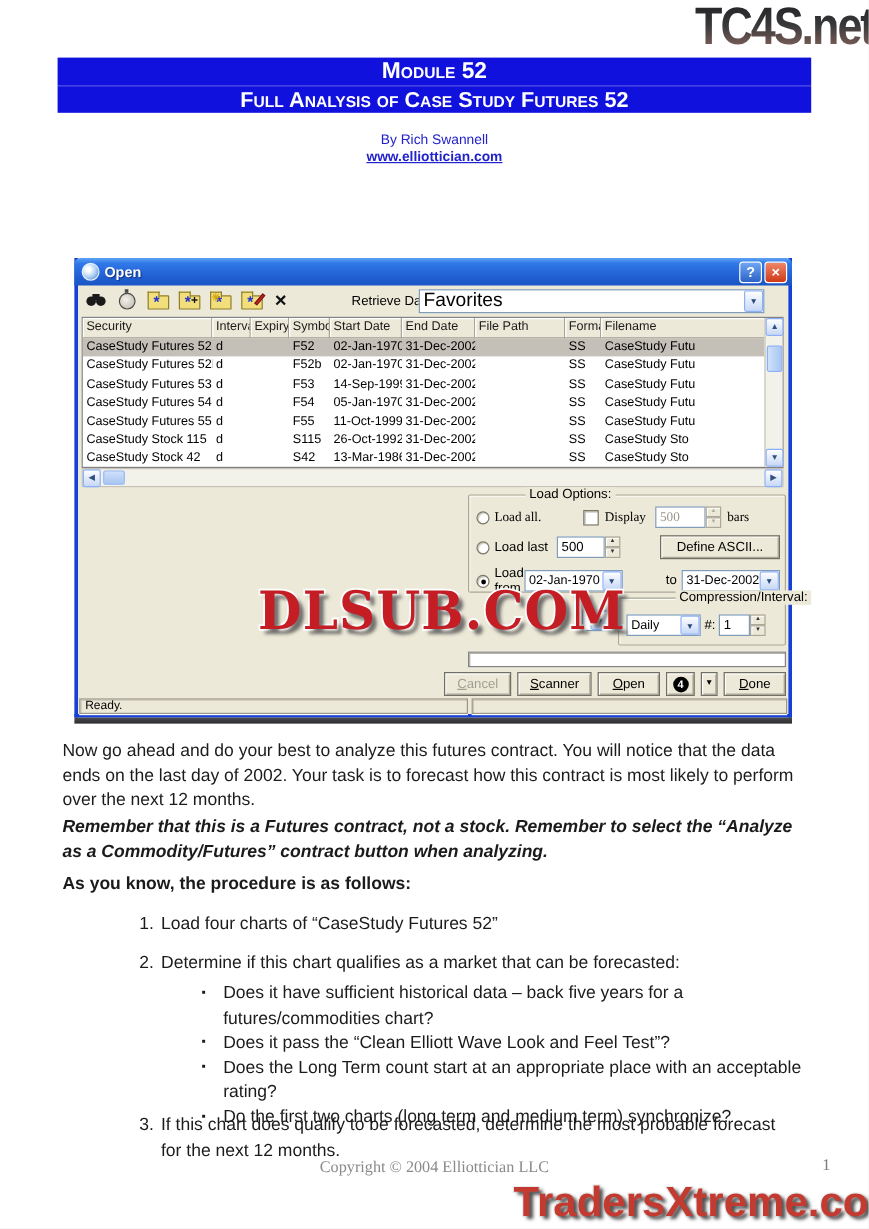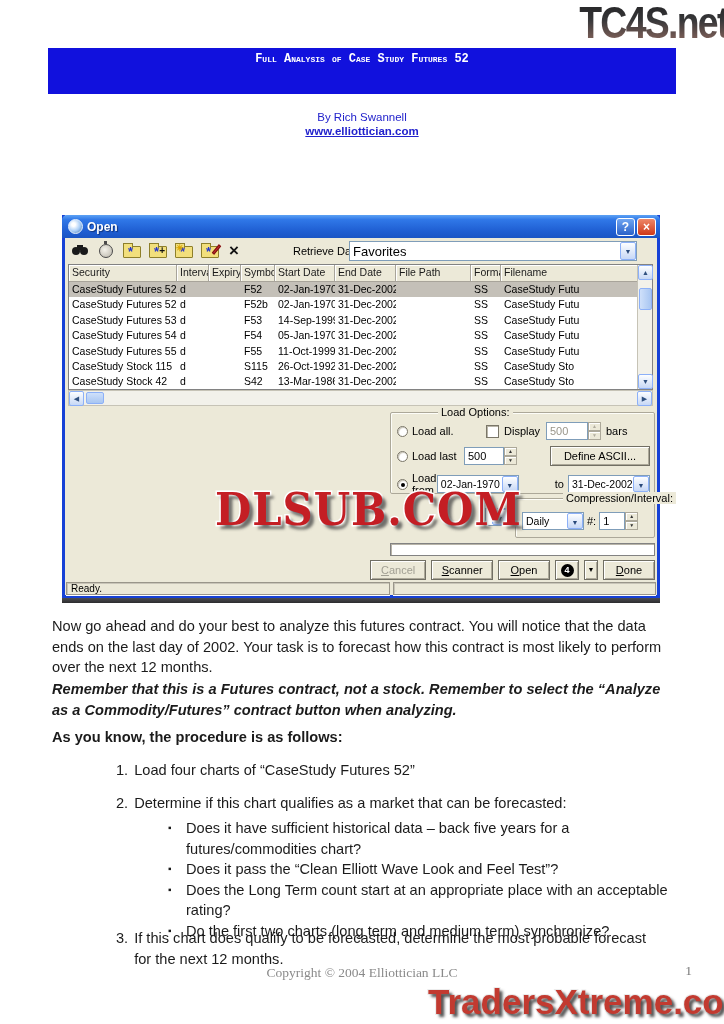--- a/index.html
+++ b/index.html
@@ -34,21 +34,21 @@
     white-space:nowrap;
   }
 
   
   .banner {
     position:absolute; left:48px; top:48px; width:628px; height:46px;
     background:#1111dd; color:#ffffff; text-align:center;
   }
   .banner .l1 { font-variant:small-caps; font-weight:bold; font-size:19px; line-height:23px;
                 border-bottom:1px solid rgba(255,255,255,0.28); }
-  .banner .l2 { font-variant:small-caps; font-weight:bold; font-size:12px; line-height:22px;font-family:Liberation Mono, monospace; }
+  .banner .l2 { font-variant:small-caps; font-weight:bold; font-size:18px; line-height:22px; }
   .byline { position:absolute; left:0; top:110px; width:724px; text-align:center;
             color:#2222cc; font-size:11.5px; line-height:14px; }
   .byline .link { font-weight:bold; text-decoration:underline; cursor:pointer; }
 
   
   .para { position:absolute; left:52px; width:628px; font-size:14.6px; line-height:20.5px; }
   .p-intro  { top:166px; }
   .p-after1 { top:616px; }
   .p-after2 { top:679px; font-weight:bold; font-style:italic; }
   .p-proc   { top:727px; font-weight:bold; }
@@ -112,21 +112,21 @@
   .badge.plus { right:1px; top:-2px; font-size:10px; color:#111; }
   .badge.spark { left:0px; top:-4px; font-size:9px; color:#d9a400; }
   .pencil { position:absolute; right:0px; top:-3px; width:3px; height:11px; background:#cc2b2b;
             transform:rotate(40deg); border:0.5px solid #7a1515; }
   .xmark { position:absolute; left:4px; top:0px; font-size:17px; font-weight:bold; color:#111; line-height:20px; }
   .retrieve-label { margin-left:42px; font-size:11px; color:#000; }
   .checkbox { width:13px; height:13px; background:#ffffff; border:1px solid #7a7668;
               box-shadow:inset 1px 1px 0 #b9b5a8; margin-left:8px; }
   .combo { height:20px; background:#ffffff; border:1px solid #7f9db9; display:flex;
            align-items:center; }
-  .combo .val { flex:1; padding:0 3px; font-size:13px; color:#000; overflow:hidden; white-space:nowrap; }
+  .combo .val { flex:1; padding:0 3px; font-size:16px; color:#000; overflow:hidden; white-space:nowrap; }
   .combo .drop { width:16px; height:18px; background:linear-gradient(180deg,#fdfeff,#c7d8f6);
                  border:1px solid #8cb0f8; border-radius:2px; color:#29497a; font-size:7px;
                  text-align:center; line-height:17px; }
   .fav-combo { position:absolute; left:280px; top:2px; width:288px; }
 
   
   .sec-table { position:absolute; left:3px; top:26px; width:585px; height:126px;
                background:#ffffff; border:1px solid #828282; display:flex; }
   .grid { width:568px; }
   .thead { display:flex; height:17px; }
@@ -156,21 +156,21 @@
 
   
   .groupbox { position:absolute; border:1px solid #aca899; border-radius:2px;
               box-shadow:inset 1px 1px 0 #fdfdf8; }
   .groupbox .gb-title { position:absolute; left:8px; top:-7px; background:#ece9d8;
               padding:0 3px; font-size:11px; color:#000;margin-left:39px; }
   .load-options { left:325px; top:174px; width:265px; height:82px; }
   .compression  { left:450px; top:260px; width:140px; height:40px; }
 
   .lo-row { position:absolute; left:6px; right:4px; display:flex; align-items:center; }
-  .lo-r1 { top:9px; } .lo-r2 { top:33px; } .lo-r3 { top:59px; }
+  .lo-r1 { top:9px;font-family:Liberation Serif, serif; } .lo-r2 { top:33px; } .lo-r3 { top:59px; }
   .radio { width:11px; height:11px; border-radius:50%; background:#ffffff; border:1px solid #7a7668;
            box-shadow:inset 1px 1px 1px #c9c5b8; margin-right:4px; position:relative; flex:0 0 11px; }
   .radio.sel::after { content:""; position:absolute; left:3px; top:3px; width:4px; height:4px;
            border-radius:50%; background:#000; }
   .lbl { font-size:11px; color:#000; }
   .field { background:#ffffff; border:1px solid #7f9db9; height:18px; font-size:11px;
            padding:2px 3px 0 3px; color:#000; }
   .field.disabled { color:#9a968a; }
   .spin { width:13px; height:18px; display:flex; flex-direction:column; }
   .spin span { flex:1; background:#ece9d8; border:1px solid #aca899;
@@ -209,20 +209,21 @@
 </head>
 <body>
 
 <div class="page">
 
   <div class="wm-top">TC4S.net</div>
   <div class="wm-mid">DLSUB.COM</div>
   <div class="wm-bottom">TradersXtreme.com</div>
 
   <div class="banner">
+    <div class="l1">Module 52</div>
     <div class="l2">Full Analysis of Case Study Futures 52</div>
   </div>
   <div class="byline">
     <div>By Rich Swannell</div>
     <div class="link">www.elliottician.com</div>
   </div>
 
 
   <div class="dialog">
     <div class="titlebar">

